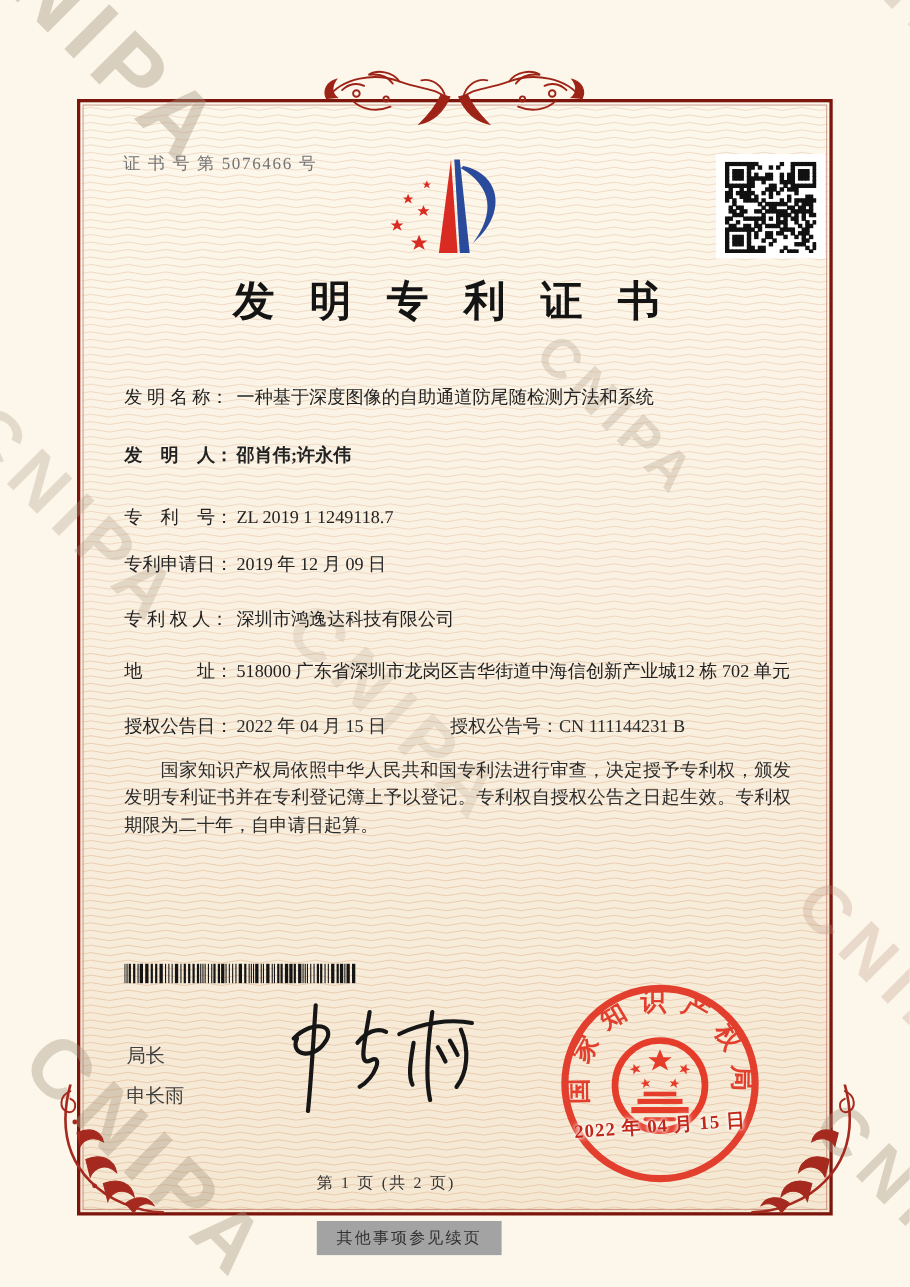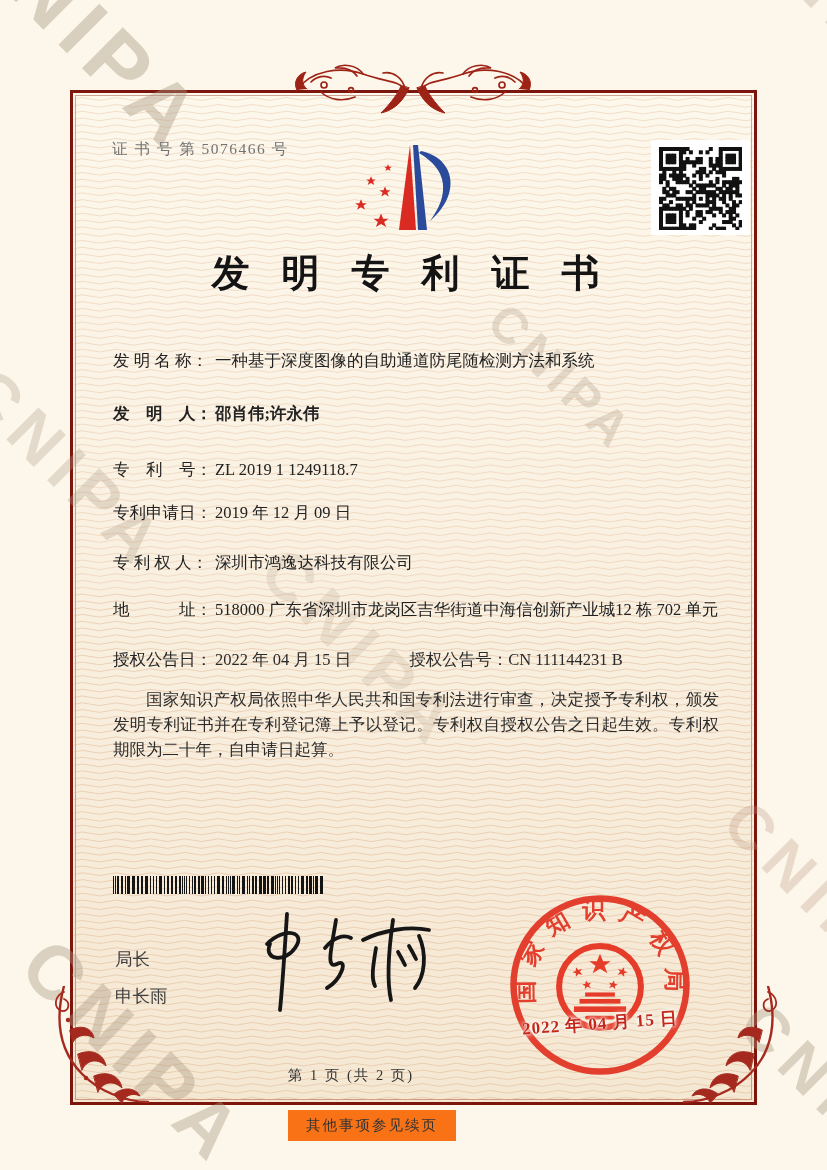--- a/index.html
+++ b/index.html
@@ -69,21 +69,21 @@
   .seal-date{
     left:509px;top:1012px;width:182px;text-align:center;z-index:6;
     font-size:17px;font-weight:bold;color:#c22718;letter-spacing:1px;
     transform:rotate(-4deg);
     text-shadow:0 0 2px #fff,0 0 4px #fff,0 0 6px #ffffffcc;
     white-space:nowrap;
   }
   .page-num{left:70px;top:1066px;width:562px;text-align:center;font-size:14.5px;
     letter-spacing:2px;color:#333;z-index:4;}
   .cont-note{
-    left:288px;top:1110px;background:#f97316;padding:6px 18px;
+    left:288px;top:1110px;background:#a3a3a3;padding:6px 18px;
     font-size:14.5px;letter-spacing:2px;color:#333;z-index:4;
   }
 </style>
 </head>
 <body>
 
 <span class="abs wm wm1">CNIPA</span>
 <span class="abs wm wm2">CNIPA</span>
 <span class="abs wm wm3">CNIPA</span>
 <span class="abs wm wm4">CNIPA</span>

